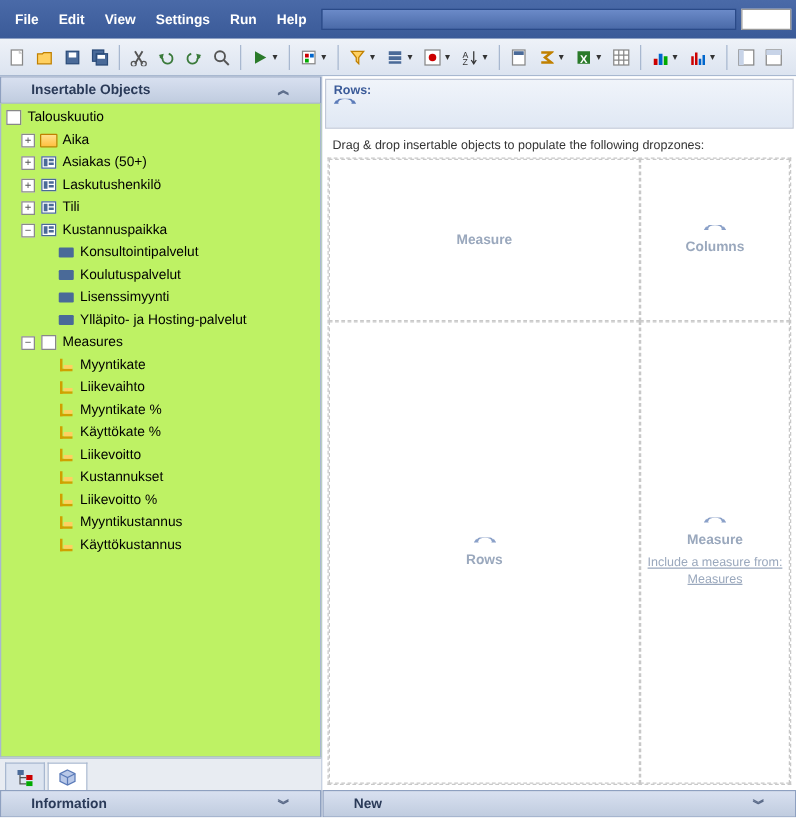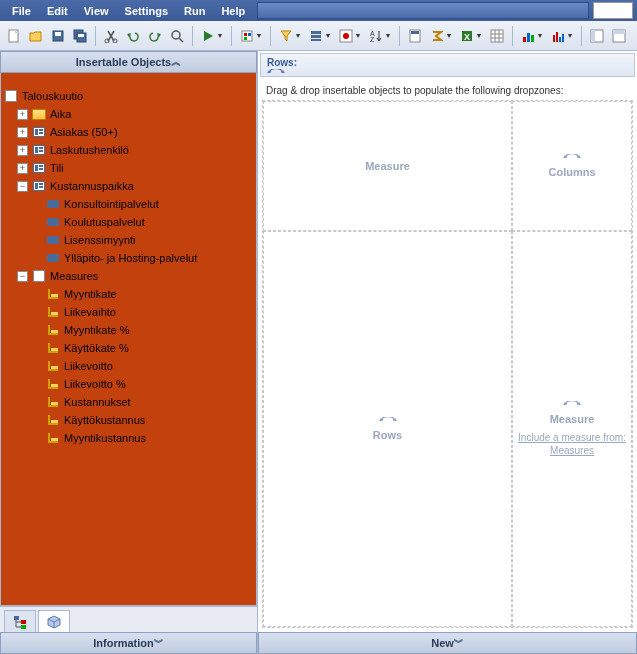--- a/index.html
+++ b/index.html
@@ -1,35 +1,35 @@
 <!DOCTYPE html>
 <html><head>
 <meta charset="utf-8">
 <style>
   * { box-sizing: border-box; margin: 0; padding: 0; }
   body { font-family: Tahoma, Arial, sans-serif; font-size: 11px; background: #fff; width: 637px; height: 654px; overflow: hidden; display: flex; flex-direction: column; }
   
-  .menubar { background: linear-gradient(#4a6aa8, #3a5a98); color: #fff; display: flex; align-items: center; height: 21px; padding: 0 4px; font-weight: bold; }
+  .menubar { background: linear-gradient(#4a6aa8, #3a5a98); color: #fff; display: flex; align-items: center; height: 31px; padding: 0 4px; font-weight: bold; }
   .menubar .menu-item { padding: 2px 8px; cursor: pointer; }
   .menubar .spacer { flex: 1; background: linear-gradient(#6b8ac8, #4a6aa8); height: 17px; margin: 0 4px; border: 1px solid #2a4a88; }
   .menubar .right-box { width: 40px; height: 17px; background: #fff; border: 1px solid #999; }
   
   .toolbar { background: linear-gradient(#eef2f8, #dce4f0); border-bottom: 1px solid #a8b8d0; display: flex; align-items: center; height: 30px; padding: 0 4px; gap: 2px; }
   .tb-btn { width: 20px; height: 20px; display: flex; align-items: center; justify-content: center; cursor: pointer; border: 1px solid transparent; }
   .tb-sep { width: 1px; height: 20px; background: #a8b8d0; margin: 0 3px; }
   .tb-dd { display: flex; align-items: center; }
   .tb-dd .dd-arrow { width: 8px; font-size: 8px; color: #333; }
   
   .main { flex: 1; display: flex; overflow: hidden; }
   
   .left-pane { width: 258px; display: flex; flex-direction: column; border-right: 1px solid #a8b8d0; }
-  .panel-header { background: linear-gradient(#d8e0f0, #c0ccdf); border: 1px solid #8ea0c0; padding: 3px 24px; font-weight: bold; color: #2a3a58; display: flex; justify-content: center; align-items: center; }
+  .panel-header { background: linear-gradient(#d8e0f0, #c0ccdf); border: 1px solid #8ea0c0; padding: 3px 24px; font-weight: bold; color: #2a3a58; display: flex; justify-content: space-between; align-items: center; }
   .panel-header .chev { font-size: 10px; color: #5a6a88; cursor: pointer; }
   
-  .tree { flex: 1; overflow: auto; background: #c2410c; border: 1px solid #a8b8d0; border-top: none; padding: 14px 0; }
+  .tree { flex: 1; overflow: auto; background: #bef264; border: 1px solid #a8b8d0; border-top: none; padding: 2px 0; }
   .tree-row { display: flex; align-items: center; height: 18px; padding: 0 2px; white-space: nowrap; cursor: pointer; }
   .tree-toggle { width: 11px; height: 11px; border: 1px solid #8a8a8a; display: flex; align-items: center; justify-content: center; font-size: 9px; line-height: 1; margin-right: 3px; background: #fff; cursor: pointer; color: #555; }
   .tree-spacer { width: 14px; display: inline-block; }
   .tree-icon { width: 16px; height: 14px; margin-right: 3px; display: flex; align-items: center; justify-content: center; }
   .tree-label { color: #000; }
   
   .folder-icon { width: 14px; height: 11px; background: linear-gradient(#ffe08a, #ffc040); border: 1px solid #c08000; border-radius: 1px; }
   .cube-icon { width: 12px; height: 12px; background: #fff; border: 1px solid #888; position: relative; }
   .dim-icon { width: 12px; height: 10px; background: #fff; border: 1px solid #4a6a98; position: relative; }
   .dim-icon::before { content:''; position:absolute; left:1px; top:1px; width:3px; height:6px; background:#4a6a98; }
@@ -39,21 +39,21 @@
   .measure-icon { width: 10px; height: 10px; border-left: 2px solid #d0a000; border-bottom: 2px solid #d0a000; position: relative; }
   .measure-icon::after { content:''; position:absolute; left:1px; bottom:0; width:7px; height:6px; background: linear-gradient(to top, #ffd060 3px, transparent 3px); }
   
   .tabs-bottom { display: flex; align-items: flex-end; background: #e8ecf2; border-top: 1px solid #a8b8d0; height: 26px; padding: 0 4px; }
   .tab-b { width: 32px; height: 22px; border: 1px solid #a8b8d0; border-bottom: none; background: #fff; margin-right: 2px; display: flex; align-items: center; justify-content: center; cursor: pointer; }
   .tab-b.inactive { background: #dce4f0; }
   
   .info-panel { }
   
   .right-pane { flex: 1; display: flex; flex-direction: column; background: #fff; }
-  .rows-bar { margin: 2px; border: 1px solid #c0c8d8; background: linear-gradient(#f0f4fa, #e0e8f4); padding: 3px 6px; height: 24px; }
+  .rows-bar { margin: 2px; border: 1px solid #c0c8d8; background: linear-gradient(#f0f4fa, #e0e8f4); padding: 3px 6px; height: 40px; }
   .rows-bar .lbl { color: #3a5a98; font-weight: bold; font-size: 10px; }
   .rows-bar .icon-row { margin-top: 1px; }
   
   .hint { padding: 6px 8px 4px; color: #333; font-weight: normal; font-size: 10px; }
   
   .drop-grid { flex: 1; display: grid; grid-template-columns: 1fr 120px; grid-template-rows: 130px 1fr; margin: 0 4px 4px 4px; border: 1px dashed #c8c8c8; }
   .dz { border: 1px dashed #c8c8c8; display: flex; flex-direction: column; align-items: center; justify-content: center; color: #9aa8bd; font-weight: bold; font-size: 11px; }
   .dz .swap { font-size: 14px; margin-bottom: 2px; color: #6a88b8; }
   .dz .sub { font-weight: normal; font-size: 10px; margin-top: 6px; text-align: center; line-height: 1.3; text-decoration: underline; }
   
@@ -396,48 +396,48 @@
             </span>
             <span class="tree-label">Liikevoitto</span>
           </div>
           <div class="tree-row">
             <span class="tree-spacer"></span>
             <span class="tree-spacer"></span>
             <span class="tree-spacer"></span>
             <span class="tree-icon">
               <span class="measure-icon"></span>
             </span>
+            <span class="tree-label">Kustannukset</span>
+          </div>
+          <div class="tree-row">
+            <span class="tree-spacer"></span>
+            <span class="tree-spacer"></span>
+            <span class="tree-spacer"></span>
+            <span class="tree-icon">
+              <span class="measure-icon"></span>
+            </span>
             <span class="tree-label">Liikevoitto %</span>
           </div>
           <div class="tree-row">
             <span class="tree-spacer"></span>
             <span class="tree-spacer"></span>
             <span class="tree-spacer"></span>
             <span class="tree-icon">
               <span class="measure-icon"></span>
             </span>
-            <span class="tree-label">Kustannukset</span>
+            <span class="tree-label">Myyntikustannus</span>
           </div>
           <div class="tree-row">
             <span class="tree-spacer"></span>
             <span class="tree-spacer"></span>
             <span class="tree-spacer"></span>
             <span class="tree-icon">
               <span class="measure-icon"></span>
             </span>
             <span class="tree-label">Käyttökustannus</span>
-          </div>
-          <div class="tree-row">
-            <span class="tree-spacer"></span>
-            <span class="tree-spacer"></span>
-            <span class="tree-spacer"></span>
-            <span class="tree-icon">
-              <span class="measure-icon"></span>
-            </span>
-            <span class="tree-label">Myyntikustannus</span>
           </div>
         </div>
     </div>
     <div class="tabs-bottom">
       <span class="tab-b inactive">
           <svg width="14" height="14">
             <rect x="1" y="1" width="5" height="4" fill="#4a6a98"></rect>
             <rect x="8" y="5" width="5" height="4" fill="#c00"></rect>
             <rect x="8" y="10" width="5" height="4" fill="#0a0"></rect>
             <path d="M3 5 L3 12 L8 12 M3 7 L8 7" stroke="#555" fill="none"></path>

